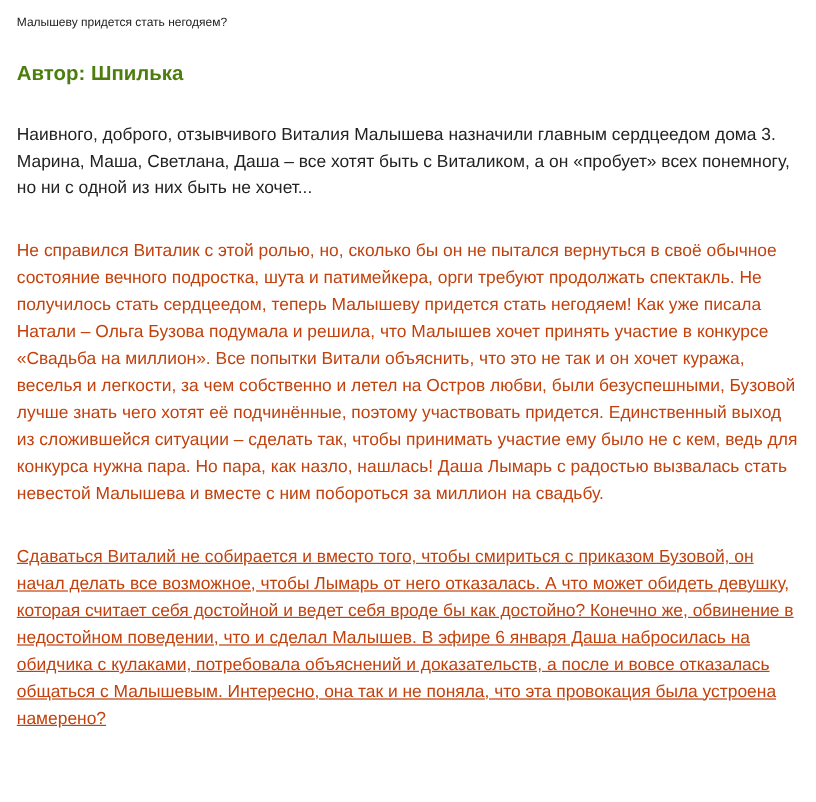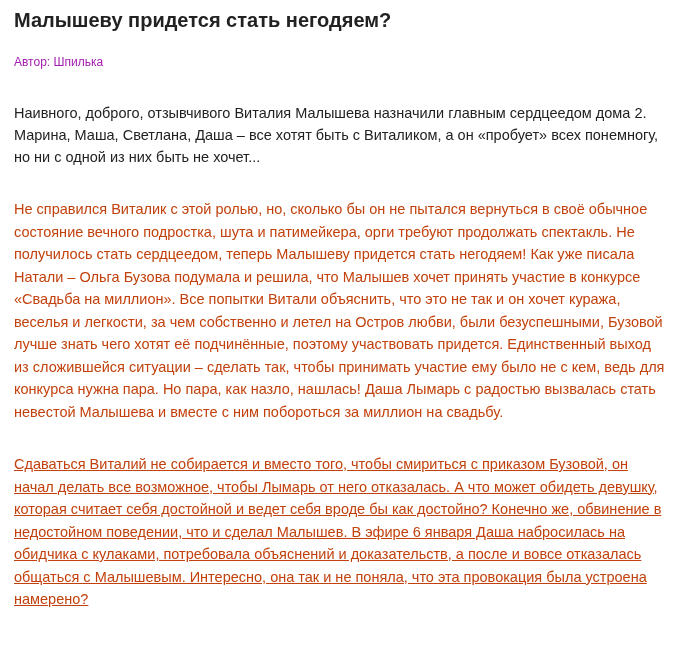--- a/index.html
+++ b/index.html
@@ -13,31 +13,32 @@
     font-family: "Liberation Sans", sans-serif;
     color: #222222;
     overflow: hidden;
   }
   .article {
     padding: 10px 14px 0 14px;
     box-sizing: border-box;
     width: 680px;
   }
   .headline {
-    font-size: 20px;
+    font-size: 10px;
     line-height: 20px;
     color: #222222;
     margin: 0 0 22px 0;
-    font-weight: bold;
+    font-weight: normal;
   }
   .author {
-    font-size: 12px;
+    font-size: 17px;
     line-height: 20px;
-    color: #a21caf;
+    color: #4d7c0f;
     margin: 0 0 30px 0;
+    font-weight: bold;
   }
   .lead {
     font-size: 14.5px;
     line-height: 22px;
     color: #222222;
     margin: 0 0 30px 0;
     text-align: left;
   }
   .body-par {
     font-size: 14.5px;
@@ -50,16 +51,16 @@
     margin-bottom: 0;
     text-decoration: underline;
   }
 </style>
 </head>
 <body>
 
 <div class="article">
   <h1 class="headline">Малышеву придется стать негодяем?</h1>
   <div class="author">Автор: Шпилька</div>
-  <p class="lead">Наивного, доброго, отзывчивого Виталия Малышева назначили главным сердцеедом дома 2. Марина, Маша, Светлана, Даша – все хотят быть с Виталиком, а он «пробует» всех понемногу, но ни с одной из них быть не хочет...</p>
+  <p class="lead">Наивного, доброго, отзывчивого Виталия Малышева назначили главным сердцеедом дома 3. Марина, Маша, Светлана, Даша – все хотят быть с Виталиком, а он «пробует» всех понемногу, но ни с одной из них быть не хочет...</p>
   <p class="body-par">Не справился Виталик с этой ролью, но, сколько бы он не пытался вернуться в своё обычное состояние вечного подростка, шута и патимейкера, орги требуют продолжать спектакль. Не получилось стать сердцеедом, теперь Малышеву придется стать негодяем! Как уже писала Натали – Ольга Бузова подумала и решила, что Малышев хочет принять участие в конкурсе «Свадьба на миллион». Все попытки Витали объяснить, что это не так и он хочет куража, веселья и легкости, за чем собственно и летел на Остров любви, были безуспешными, Бузовой лучше знать чего хотят её подчинённые, поэтому участвовать придется. Единственный выход из сложившейся ситуации – сделать так, чтобы принимать участие ему было не с кем, ведь для конкурса нужна пара. Но пара, как назло, нашлась! Даша Лымарь с радостью вызвалась стать невестой Малышева и вместе с ним побороться за миллион на свадьбу.</p>
   <p class="body-par">Сдаваться Виталий не собирается и вместо того, чтобы смириться с приказом Бузовой, он начал делать все возможное, чтобы Лымарь от него отказалась. А что может обидеть девушку, которая считает себя достойной и ведет себя вроде бы как достойно? Конечно же, обвинение в недостойном поведении, что и сделал Малышев. В эфире 6 января Даша набросилась на обидчика с кулаками, потребовала объяснений и доказательств, а после и вовсе отказалась общаться с Малышевым. Интересно, она так и не поняла, что эта провокация была устроена намерено?</p>
 </div>
 
 </body></html>

